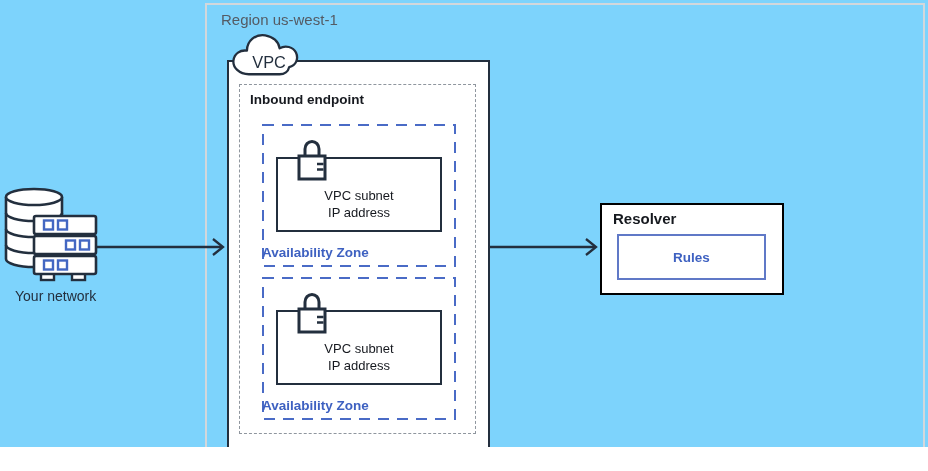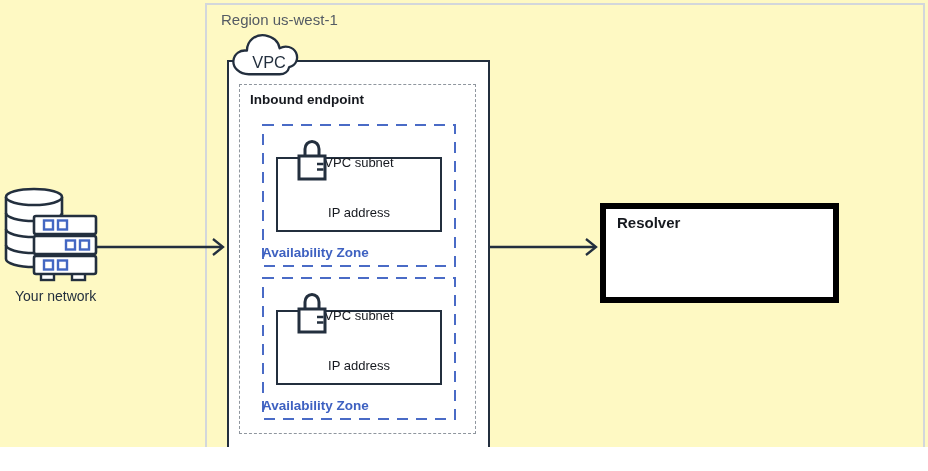--- a/index.html
+++ b/index.html
@@ -1,17 +1,17 @@
 <!DOCTYPE html>
 <html><head>
 <meta charset="utf-8">
 <style>
   html,body{margin:0;padding:0;background:#fff;}
   .canvas{
-    position:relative;width:928px;height:447px;background:#fef9c3;overflow:hidden;
+    position:relative;width:928px;height:447px;background:#7dd3fc;overflow:hidden;
     font-family:"Liberation Sans",sans-serif;color:#16191F;
   }
   .abs{position:absolute;}
 
   
   .region-box{left:205px;top:3px;width:716px;height:461px;border:2px solid #D3D7DB;}
   .region-label{left:14px;top:6px;font-size:15px;color:#545B64;white-space:nowrap;}
 
   
   .vpc-box{left:227px;top:60px;width:259px;height:385px;border:2px solid #232F3E;background:#fff;}
@@ -22,26 +22,26 @@
   .inbound-box{left:239px;top:84px;width:235px;height:348px;border:1px dashed #8F969E;}
   .inbound-label{left:10px;top:7px;font-size:13.5px;font-weight:700;color:#16191F;white-space:nowrap;}
 
   
   .az-box{left:262px;width:194px;height:143px;}
   .az1{top:124px;}
   .az2{top:277px;}
   .az-border{left:0;top:0;width:194px;height:143px;}
   .subnet-box{left:14px;top:33px;width:166px;height:75px;border:2px solid #232F3E;background:#fff;
     display:flex;flex-direction:column;align-items:center;justify-content:flex-end;padding-bottom:9px;box-sizing:border-box;}
-  .subnet-box span{display:block;font-size:13px;line-height:17px;color:#16191F;text-align:center;margin-top:33px;}
+  .subnet-box span{display:block;font-size:13px;line-height:17px;color:#16191F;text-align:center;}
   .lock-svg{left:33px;top:12px;width:34px;height:46px;}
   .az-label{left:0;bottom:7px;width:194px;text-align:left;font-size:13.5px;font-weight:700;color:#3E61C1;}
 
   
-  .resolver-box{left:600px;top:203px;width:180px;height:88px;border:6px solid #000000;background:#fff;padding-left:47px;}
+  .resolver-box{left:600px;top:203px;width:180px;height:88px;border:2px solid #000000;background:#fff;}
   .resolver-label{left:11px;top:5px;font-size:15px;font-weight:700;color:#16191F;}
   .rules-box{left:15px;top:29px;width:149px;height:46px;border:2px solid #6079C7;
     display:flex;align-items:center;justify-content:center;box-sizing:border-box;}
   .rules-box span{font-size:13.5px;font-weight:700;color:#3E61C1;}
 
   
   .network-svg{left:4px;top:187px;width:112px;height:98px;}
   .network-label{left:15px;top:288px;font-size:14px;color:#232F3E;white-space:nowrap;}
 
   
@@ -94,20 +94,23 @@
     <svg class="abs lock-svg" viewBox="0 0 34 46">
       <path d="M10,21 V13 a7,7.6 0 0 1 14,0 V21" fill="#fff" stroke="#232F3E" stroke-width="3"></path>
       <rect x="4" y="20" width="26" height="23" fill="#fff" stroke="#232F3E" stroke-width="3"></rect>
       <path d="M22,28 H28.5 M22,33.5 H28.5" stroke="#232F3E" stroke-width="2.5"></path>
     </svg>
     <div class="abs az-label">Availability Zone</div>
   </div>
 
   <div class="abs resolver-box">
     <div class="abs resolver-label">Resolver</div>
+    <div class="abs rules-box">
+      <span>Rules</span>
+    </div>
   </div>
 
   <svg class="abs network-svg" viewBox="0 0 112 98">
 
     <path d="M2,10 V72 a28,8 0 0 0 56,0 V10" fill="#fff" stroke="#232F3E" stroke-width="2.6"></path>
     <ellipse cx="30" cy="10" rx="28" ry="8" fill="#fff" stroke="#232F3E" stroke-width="2.6"></ellipse>
     <path d="M2,26 a28,8 0 0 0 56,0 M2,42 a28,8 0 0 0 56,0 M2,58 a28,8 0 0 0 56,0" fill="none" stroke="#232F3E" stroke-width="2.6"></path>
 
     <path d="M38,45 V52 M84,45 V52 M38,65 V72 M84,65 V72" stroke="#232F3E" stroke-width="2.6"></path>
 

